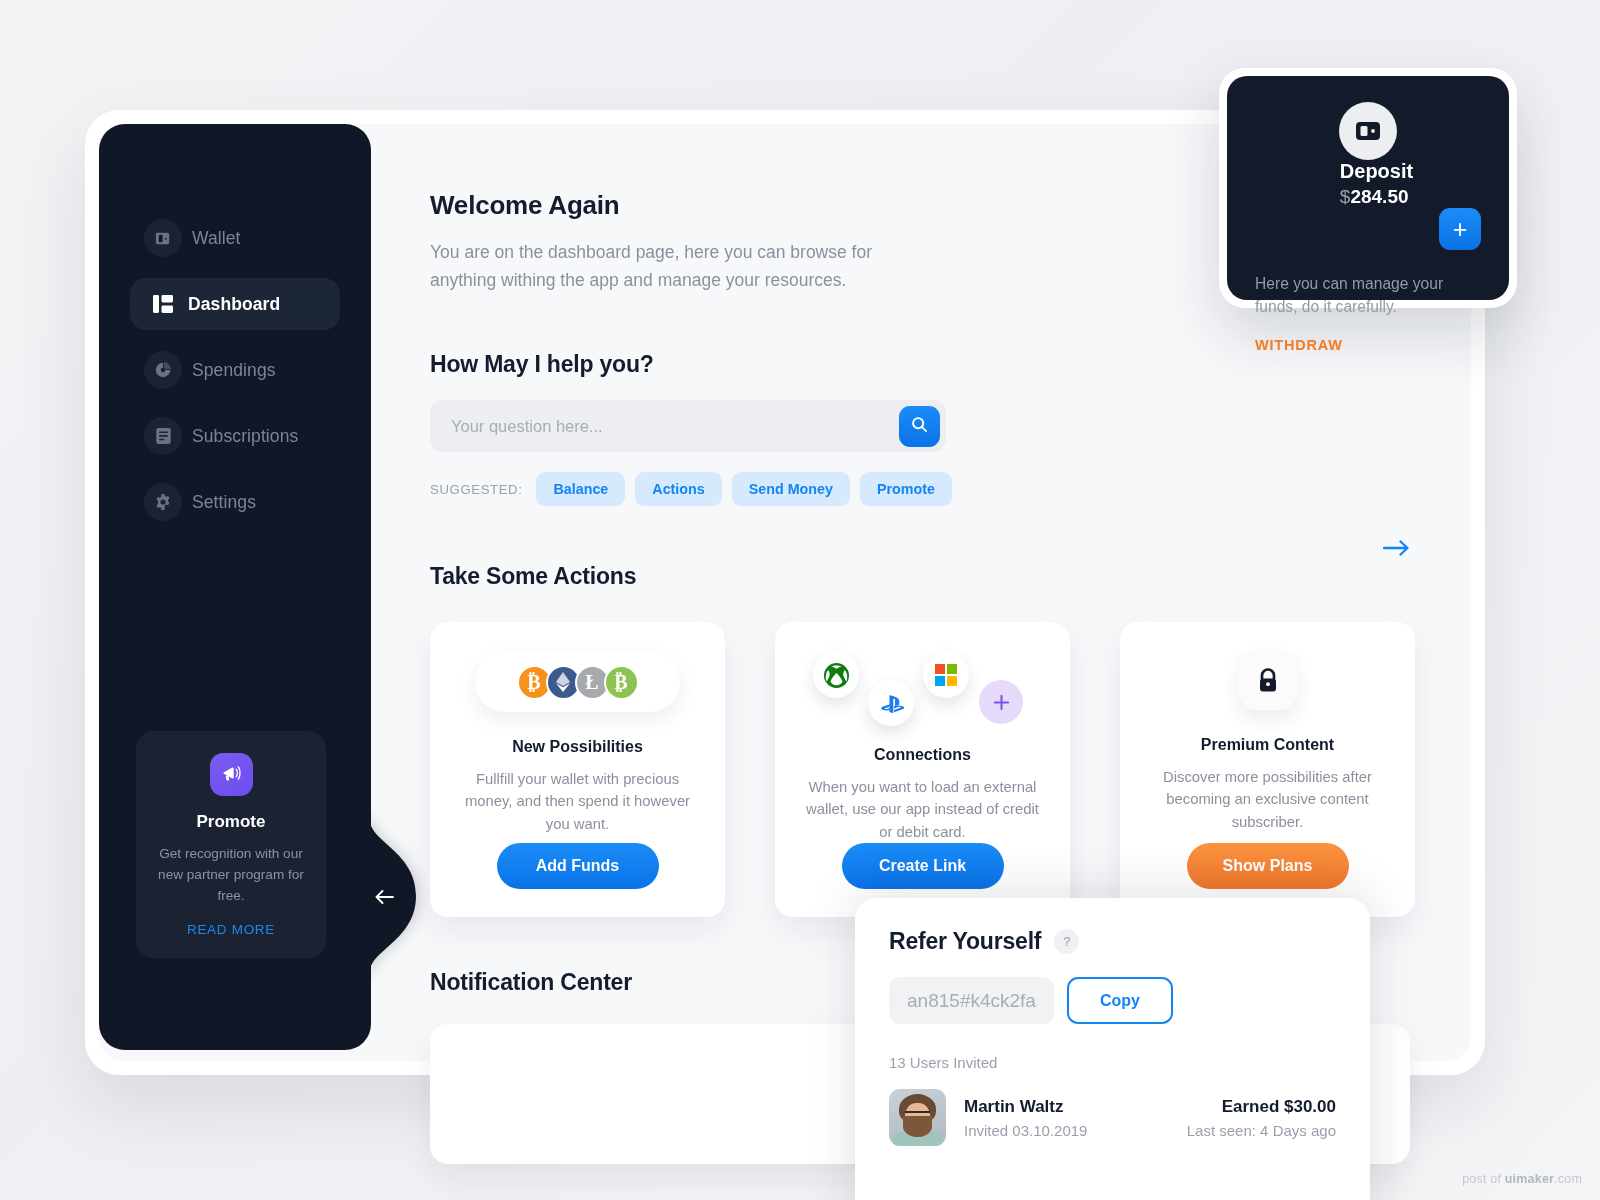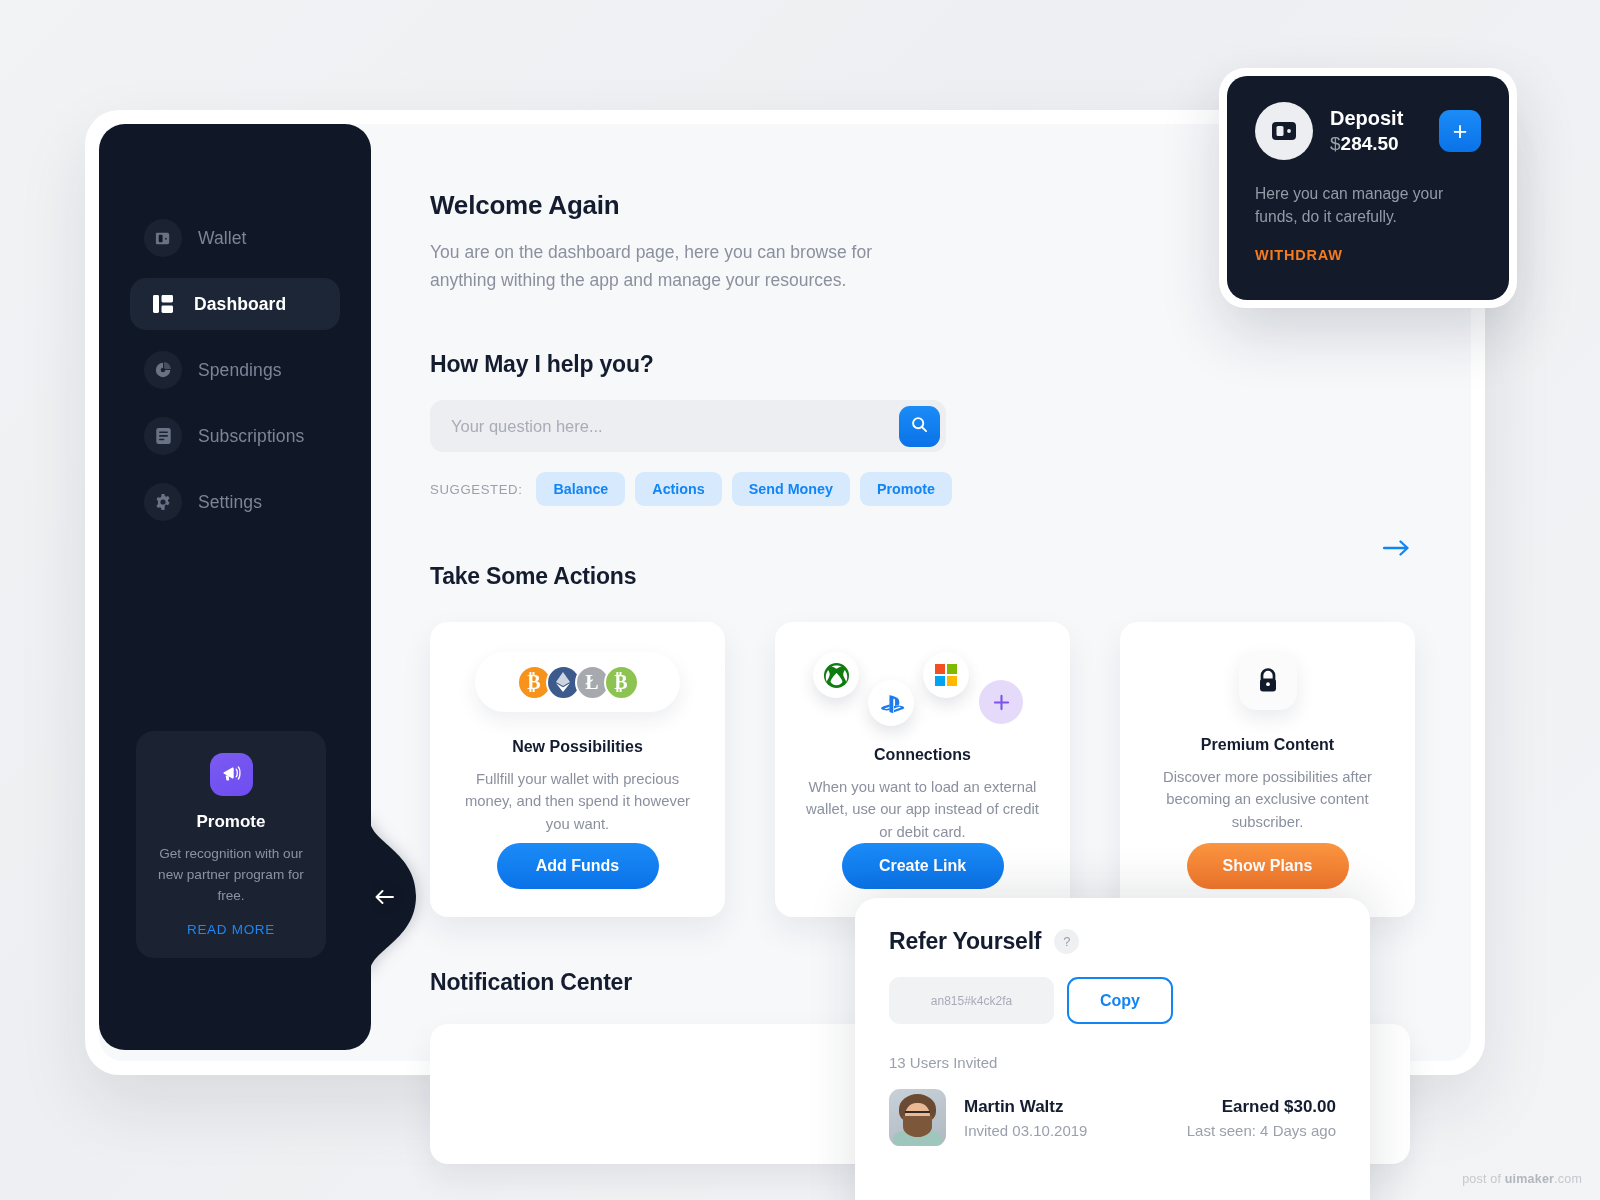--- a/index.html
+++ b/index.html
@@ -38,21 +38,21 @@
     position: absolute;
     left: 99px; top: 124px;
     width: 272px; height: 926px;
     background: #101726;
     border-radius: 26px;
     z-index: 6;
   }
   .nav { position: absolute; left: 0; top: 88px; width: 100%; }
   .nav-item {
     display: flex; align-items: center;
-    gap: 16px;
+    gap: 10px;
     height: 52px;
     margin: 0 31px 14px 31px;
     padding: 0 14px;
     border-radius: 16px;
     cursor: pointer;
   }
   .nav-item.active { background: #1d2637; }
   .nav-ico {
     width: 38px; height: 38px; border-radius: 50%;
     background: #1b2333;
@@ -240,21 +240,21 @@
     width: 298px; height: 240px;
     background: #fff; border-radius: 26px;
     box-shadow: 0 26px 60px rgba(20,28,50,.16);
     z-index: 20;
   }
   .deposit {
     position: absolute; inset: 8px;
     background: #131b2b; border-radius: 20px;
     padding: 26px 28px;
   }
-  .deposit-top { display: flex; align-items: center; }
+  .deposit-top { display: flex; align-items: center; flex-direction: column; }
   .deposit-avatar {
     width: 58px; height: 58px; border-radius: 50%;
     background: #eceef1;
     display: flex; align-items: center; justify-content: center;
     flex: 0 0 58px;
   }
   .deposit-meta { margin-left: 17px; }
   .deposit-title { font-size: 20px; font-weight: 700; color: #fff; }
   .deposit-amount { font-size: 19px; font-weight: 700; color: #fff; margin-top: 3px; }
   .deposit-amount .cur { color: #9aa1ad; font-weight: 400; }
@@ -289,21 +289,21 @@
   .refer-help {
     width: 25px; height: 25px; border-radius: 50%;
     background: #eef0f2; color: #9aa0ac;
     font-size: 13px; display: flex; align-items: center; justify-content: center;
     cursor: pointer;
   }
   .refer-row { margin-top: 22px; display: flex; align-items: center; gap: 13px; }
   .refer-code {
     width: 165px; height: 47px; border-radius: 11px;
     background: #f1f2f4; border: 0;
-    font-family: inherit; font-size: 12px; color: #a7acb7;
+    font-family: inherit; font-size: 19px; color: #a7acb7;
     text-align: center; outline: none;
   }
   .refer-copy {
     width: 106px; height: 47px; border-radius: 11px;
     background: #fff; border: 2px solid #1285f5;
     color: #1285f5; font-family: inherit; font-size: 16px; font-weight: 700;
     cursor: pointer;
   }
   .refer-count { margin-top: 30px; font-size: 15px; color: #9aa0ac; }
   .refer-user { margin-top: 18px; display: flex; align-items: center; }

